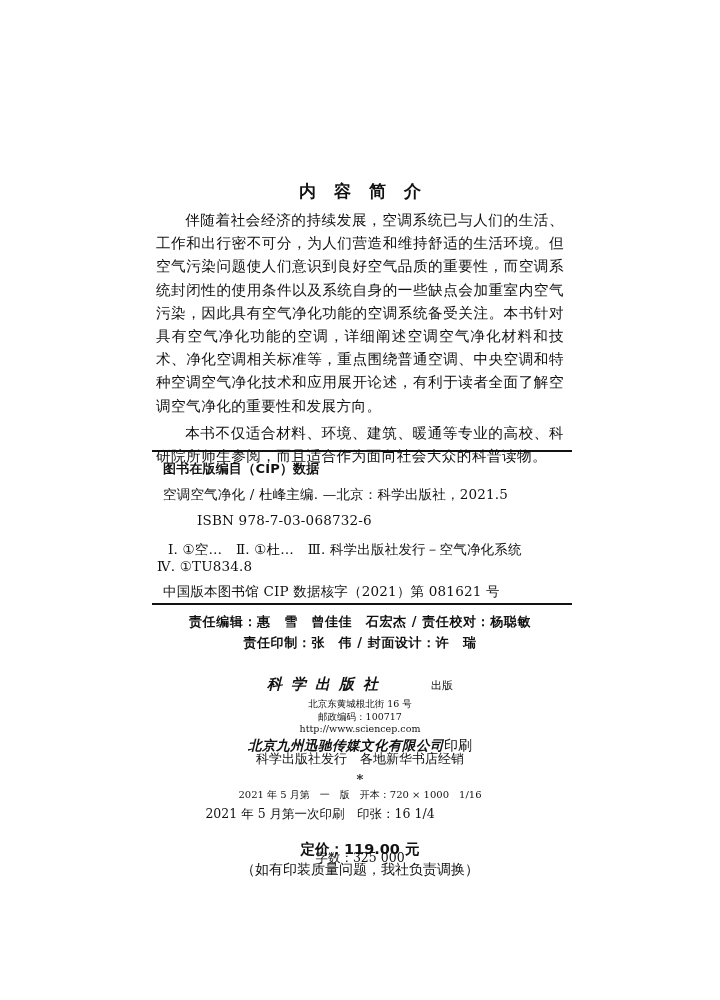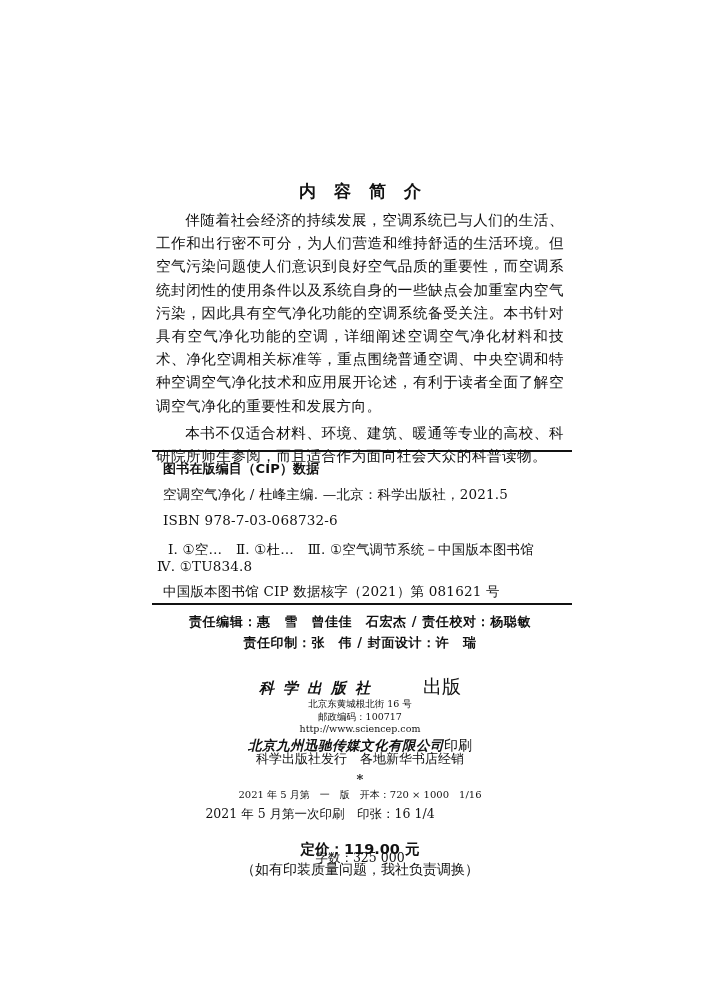--- a/index.html
+++ b/index.html
@@ -38,32 +38,32 @@
 
 <div class="abs intro">
   <p>伴随着社会经济的持续发展，空调系统已与人们的生活、工作和出行密不可分，为人们营造和维持舒适的生活环境。但空气污染问题使人们意识到良好空气品质的重要性，而空调系统封闭性的使用条件以及系统自身的一些缺点会加重室内空气污染，因此具有空气净化功能的空调系统备受关注。本书针对具有空气净化功能的空调，详细阐述空调空气净化材料和技术、净化空调相关标准等，重点围绕普通空调、中央空调和特种空调空气净化技术和应用展开论述，有利于读者全面了解空调空气净化的重要性和发展方向。</p>
   <p>本书不仅适合材料、环境、建筑、暖通等专业的高校、科研院所师生参阅，而且适合作为面向社会大众的科普读物。</p>
 </div>
 
 <div class="abs rule" style="top:450px;"></div>
 
 <div class="abs cip cip-title" style="top:460px;">图书在版编目（CIP）数据</div>
 <div class="abs cip" style="top:486px;">空调空气净化 / 杜峰主编. —北京：科学出版社，2021.5</div>
-<div class="abs cip" style="top:512px;">ISBN 978-7-03-068732-6</div>
-<div class="abs cip" style="top:541px; left:168px;">Ⅰ. ①空…　Ⅱ. ①杜…　Ⅲ. ①空气调节系统－中国版本图书馆</div>
+<div class="abs cip" style="top:512px;margin-left:34px;">ISBN 978-7-03-068732-6</div>
+<div class="abs cip" style="top:541px; left:168px;">Ⅰ. ①空…　Ⅱ. ①杜…　Ⅲ. 科学出版社发行－空气净化系统</div>
 <div class="abs cip" style="top:558px; left:157px;">Ⅳ. ①TU834.8</div>
 <div class="abs cip" style="top:583px;">中国版本图书馆 CIP 数据核字（2021）第 081621 号</div>
 
 <div class="abs rule" style="top:603px;"></div>
 
 <div class="abs center staff" style="top:613px;">责任编辑：惠　雪　曾佳佳　石宏杰 / 责任校对：杨聪敏</div>
 <div class="abs center staff" style="top:634px;">责任印制：张　伟 / 封面设计：许　瑞</div>
 
 <div class="abs center" style="top:674px;">
-  <span class="pub-name">科学出版社</span><span class="med" style="font-size:19px;margin-left:44px;">出版</span>
+  <span class="pub-name">科学出版社</span><span class="med" style="font-size:11px;margin-left:44px;">出版</span>
 </div>
 <div class="abs center small" style="top:698px;">北京东黄城根北街 16 号</div>
 <div class="abs center small" style="top:711px;">邮政编码：100717</div>
 <div class="abs center small" style="top:723px;">http://www.sciencep.com</div>
 <div class="abs center" style="top:735px;">
   <span class="printer">北京九州迅驰传媒文化有限公司</span><span class="med" style="font-size:14px;">印刷</span>
 </div>
 <div class="abs center med" style="top:750px;">科学出版社发行　各地新华书店经销</div>
 <div class="abs center med" style="top:772px; font-weight:bold;">*</div>
 

